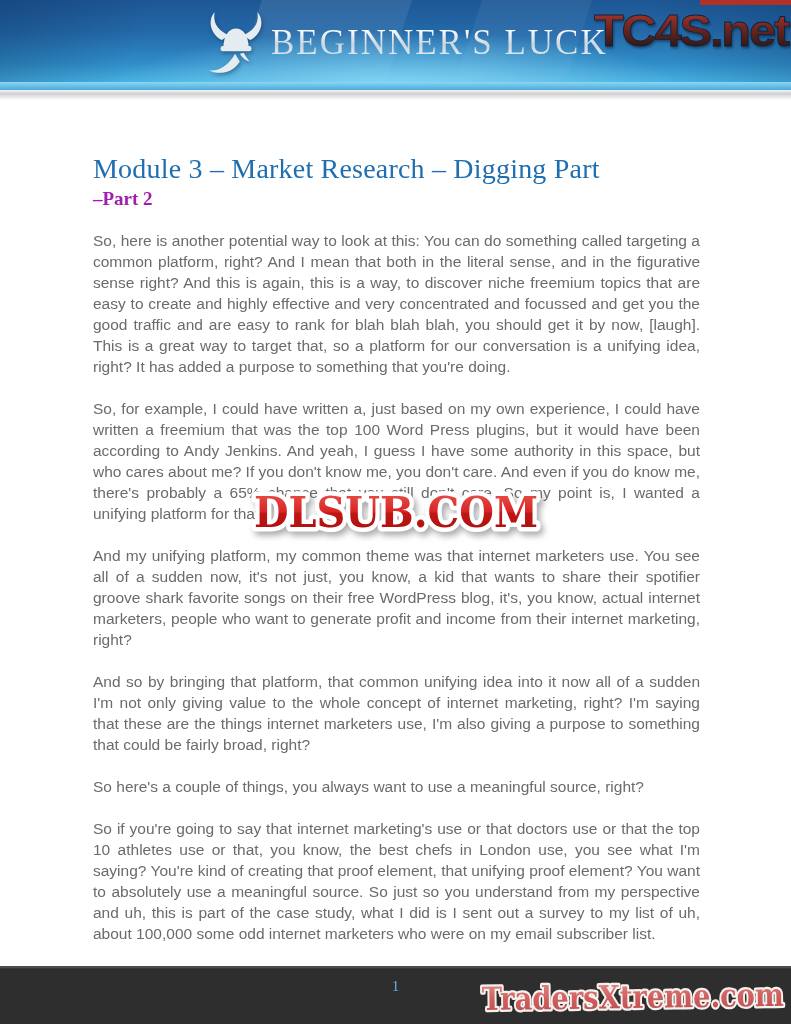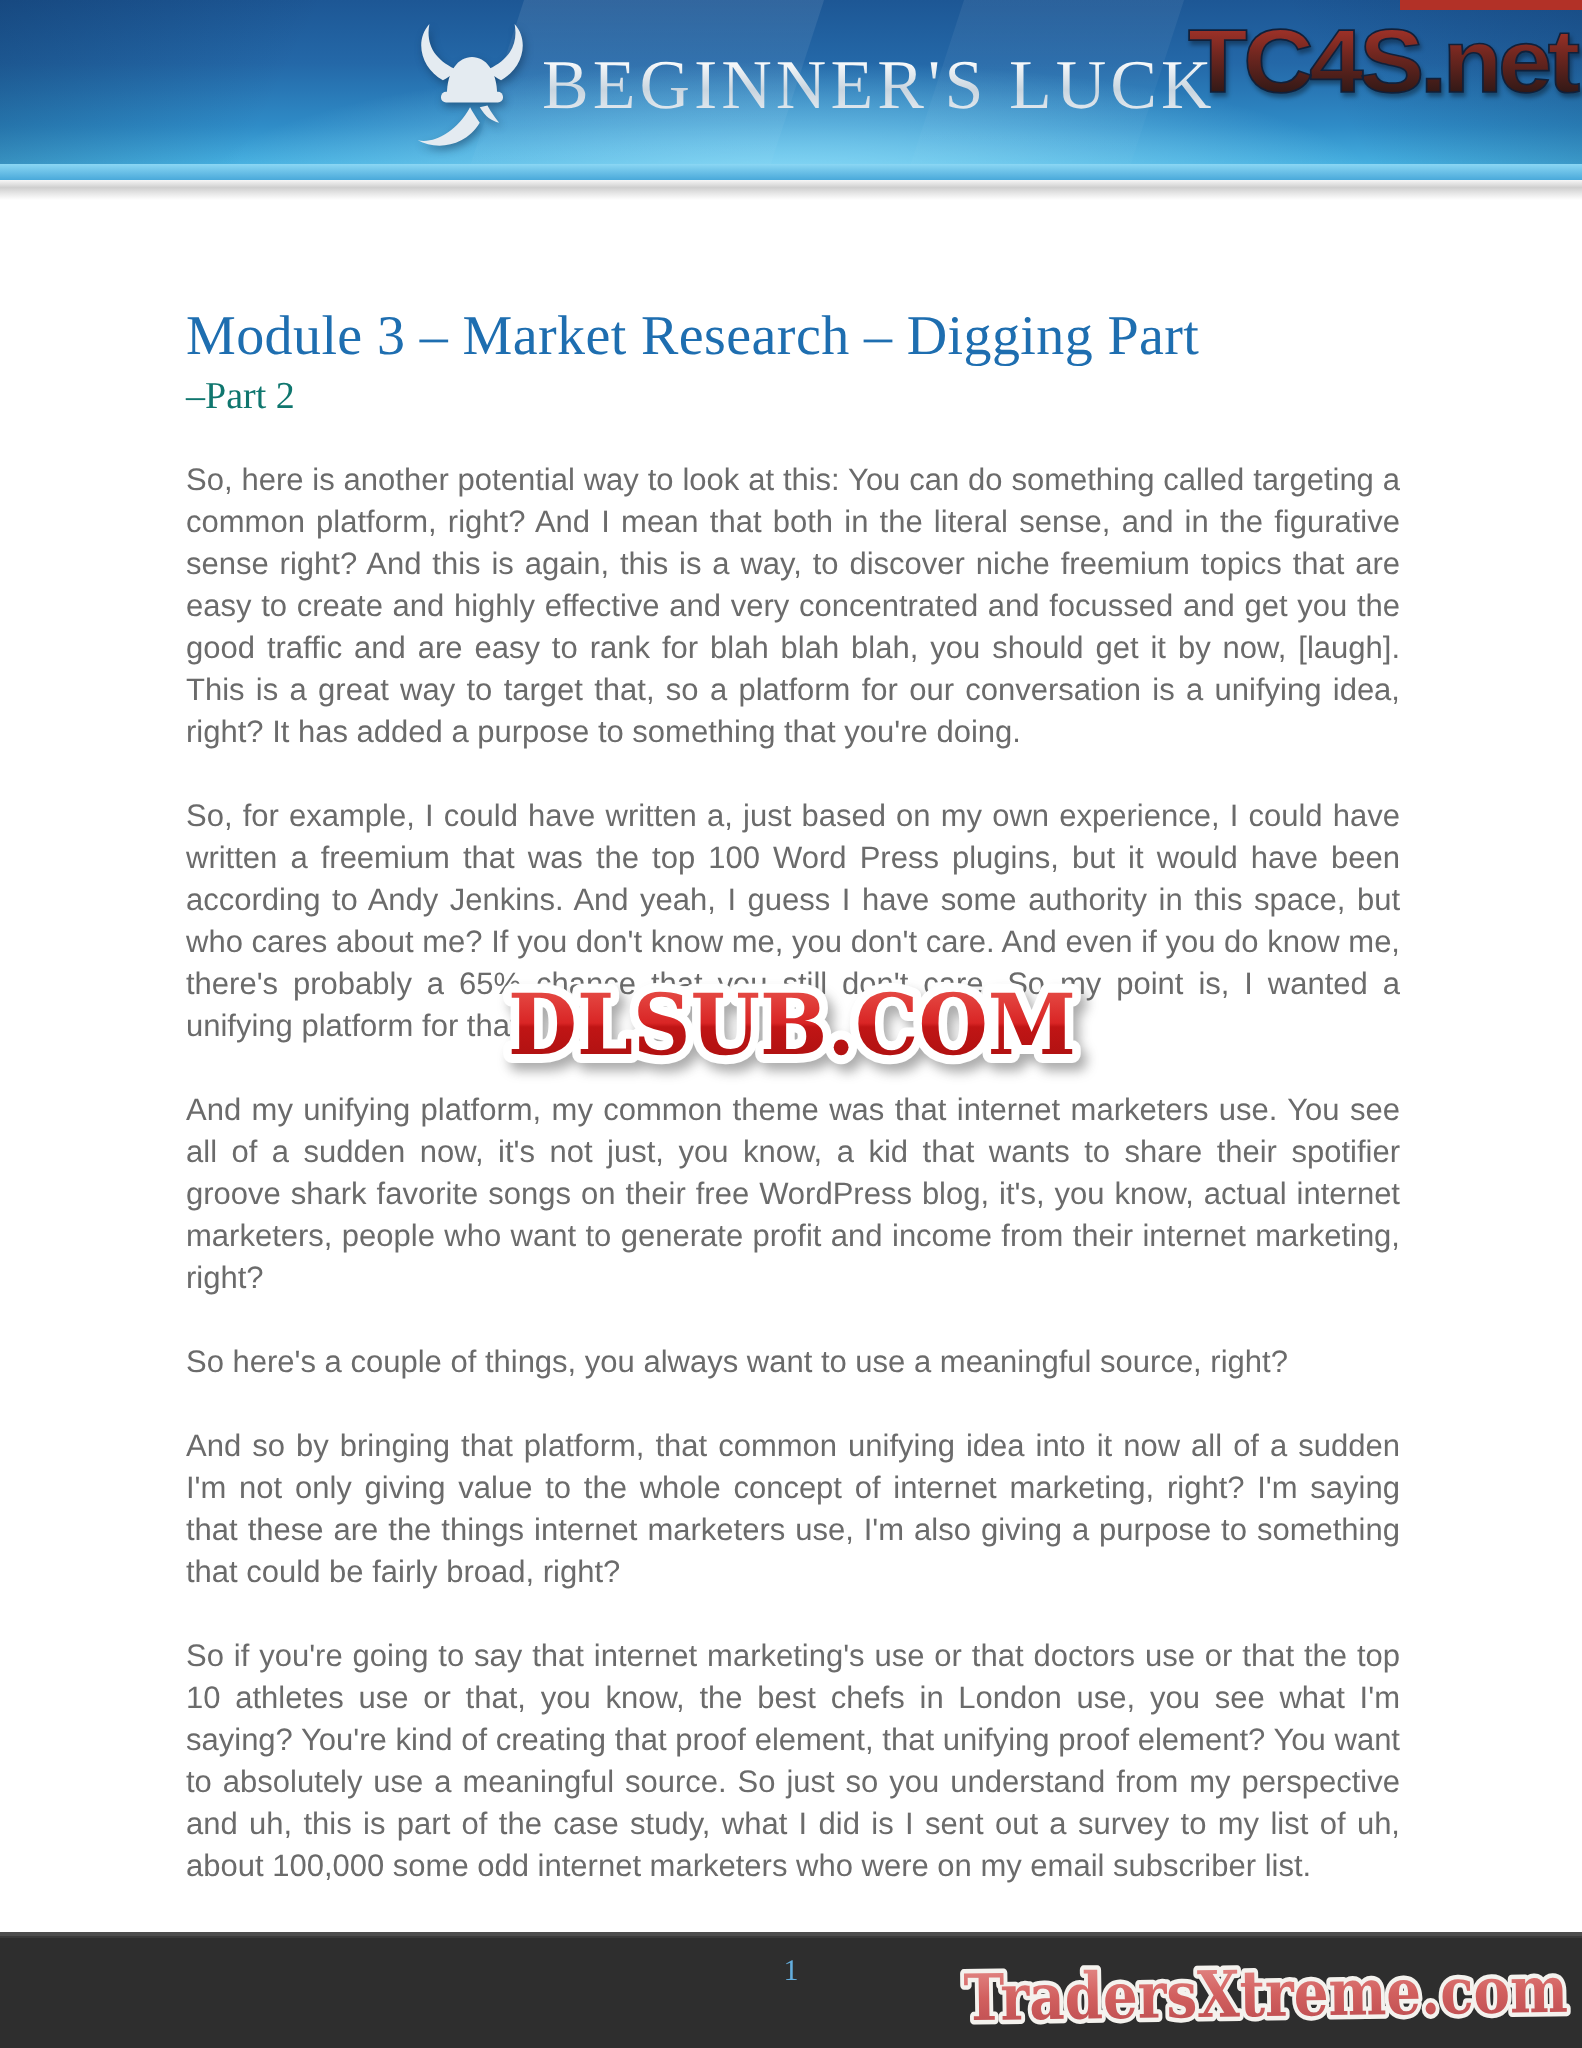--- a/index.html
+++ b/index.html
@@ -79,23 +79,23 @@
   .doc-title {
     font-family:"Liberation Serif", serif;
     font-weight:normal;
     font-size:28px;
     color:#1e6eb0;
     letter-spacing:0.2px;
     margin-top:29px;
   }
   .doc-subtitle {
     font-family:"Liberation Serif", serif;
-    font-weight:normal;
+    font-weight:bold;
     font-size:19px;
-    color:#0f766e;
+    color:#a21caf;
     margin-top:3px;
     margin-bottom:20px;
   }
   .body-text p {
     font-size:15.5px;
     line-height:21px;
     color:#6b6b6b;
     text-align:justify;
     margin-bottom:21px;
   }
@@ -166,22 +166,22 @@
 <div class="divider"></div>
 
 <div class="content">
   <h1 class="doc-title">Module 3 – Market Research – Digging Part</h1>
   <h2 class="doc-subtitle">–Part 2</h2>
 
   <div class="body-text">
     <p>So, here is another potential way to look at this: You can do something called targeting a common platform, right? And I mean that both in the literal sense, and in the figurative sense right? And this is again, this is a way, to discover niche freemium topics that are easy to create and highly effective and very concentrated and focussed and get you the good traffic and are easy to rank for blah blah blah, you should get it by now, [laugh]. This is a great way to target that, so a platform for our conversation is a unifying idea, right? It has added a purpose to something that you're doing.</p>
     <p>So, for example, I could have written a, just based on my own experience, I could have written a freemium that was the top 100 Word Press plugins, but it would have been according to Andy Jenkins. And yeah, I guess I have some authority in this space, but who cares about me? If you don't know me, you don't care. And even if you do know me, there's probably a 65% chance that you still don't care. So my point is, I wanted a unifying platform for that.</p>
     <p>And my unifying platform, my common theme was that internet marketers use. You see all of a sudden now, it's not just, you know, a kid that wants to share their spotifier groove shark favorite songs on their free WordPress blog, it's, you know, actual internet marketers, people who want to generate profit and income from their internet marketing, right?</p>
+    <p>And so by bringing that platform, that common unifying idea into it now all of a sudden I'm not only giving value to the whole concept of internet marketing, right? I'm saying that these are the things internet marketers use, I'm also giving a purpose to something that could be fairly broad, right?</p>
     <p>So here's a couple of things, you always want to use a meaningful source, right?</p>
-    <p>And so by bringing that platform, that common unifying idea into it now all of a sudden I'm not only giving value to the whole concept of internet marketing, right? I'm saying that these are the things internet marketers use, I'm also giving a purpose to something that could be fairly broad, right?</p>
     <p>So if you're going to say that internet marketing's use or that doctors use or that the top 10 athletes use or that, you know, the best chefs in London use, you see what I'm saying? You're kind of creating that proof element, that unifying proof element? You want to absolutely use a meaningful source. So just so you understand from my perspective and uh, this is part of the case study, what I did is I sent out a survey to my list of uh, about 100,000 some odd internet marketers who were on my email subscriber list.</p>
     <p>And I asked them to take the survey. It was a huge survey. And one of the questions I asked  “Hey, do you use a blog in your business?” And that's where 80% of the people said, “Yes”. I said, “Name your top four plug ins.” [laugh] And what I did was I took all those plug ins and I put them in a database so that they could all be sorted and had little filters for misspellings and things like that and I sorted it by most frequent citation, right? So, the most frequently named plugins, you know, got higher scores. Well, I ended up with 28,000 data points. [laughs] A lot of people answered this question.</p>
   </div>
 </div>
 
 <svg class="dlsub" width="310" height="62" viewBox="0 0 310 62">
   <defs>
     <linearGradient id="dlg" x1="0" y1="0" x2="0" y2="1">
       <stop offset="0" stop-color="#ea5a52"></stop>
       <stop offset="0.48" stop-color="#d92525"></stop>

